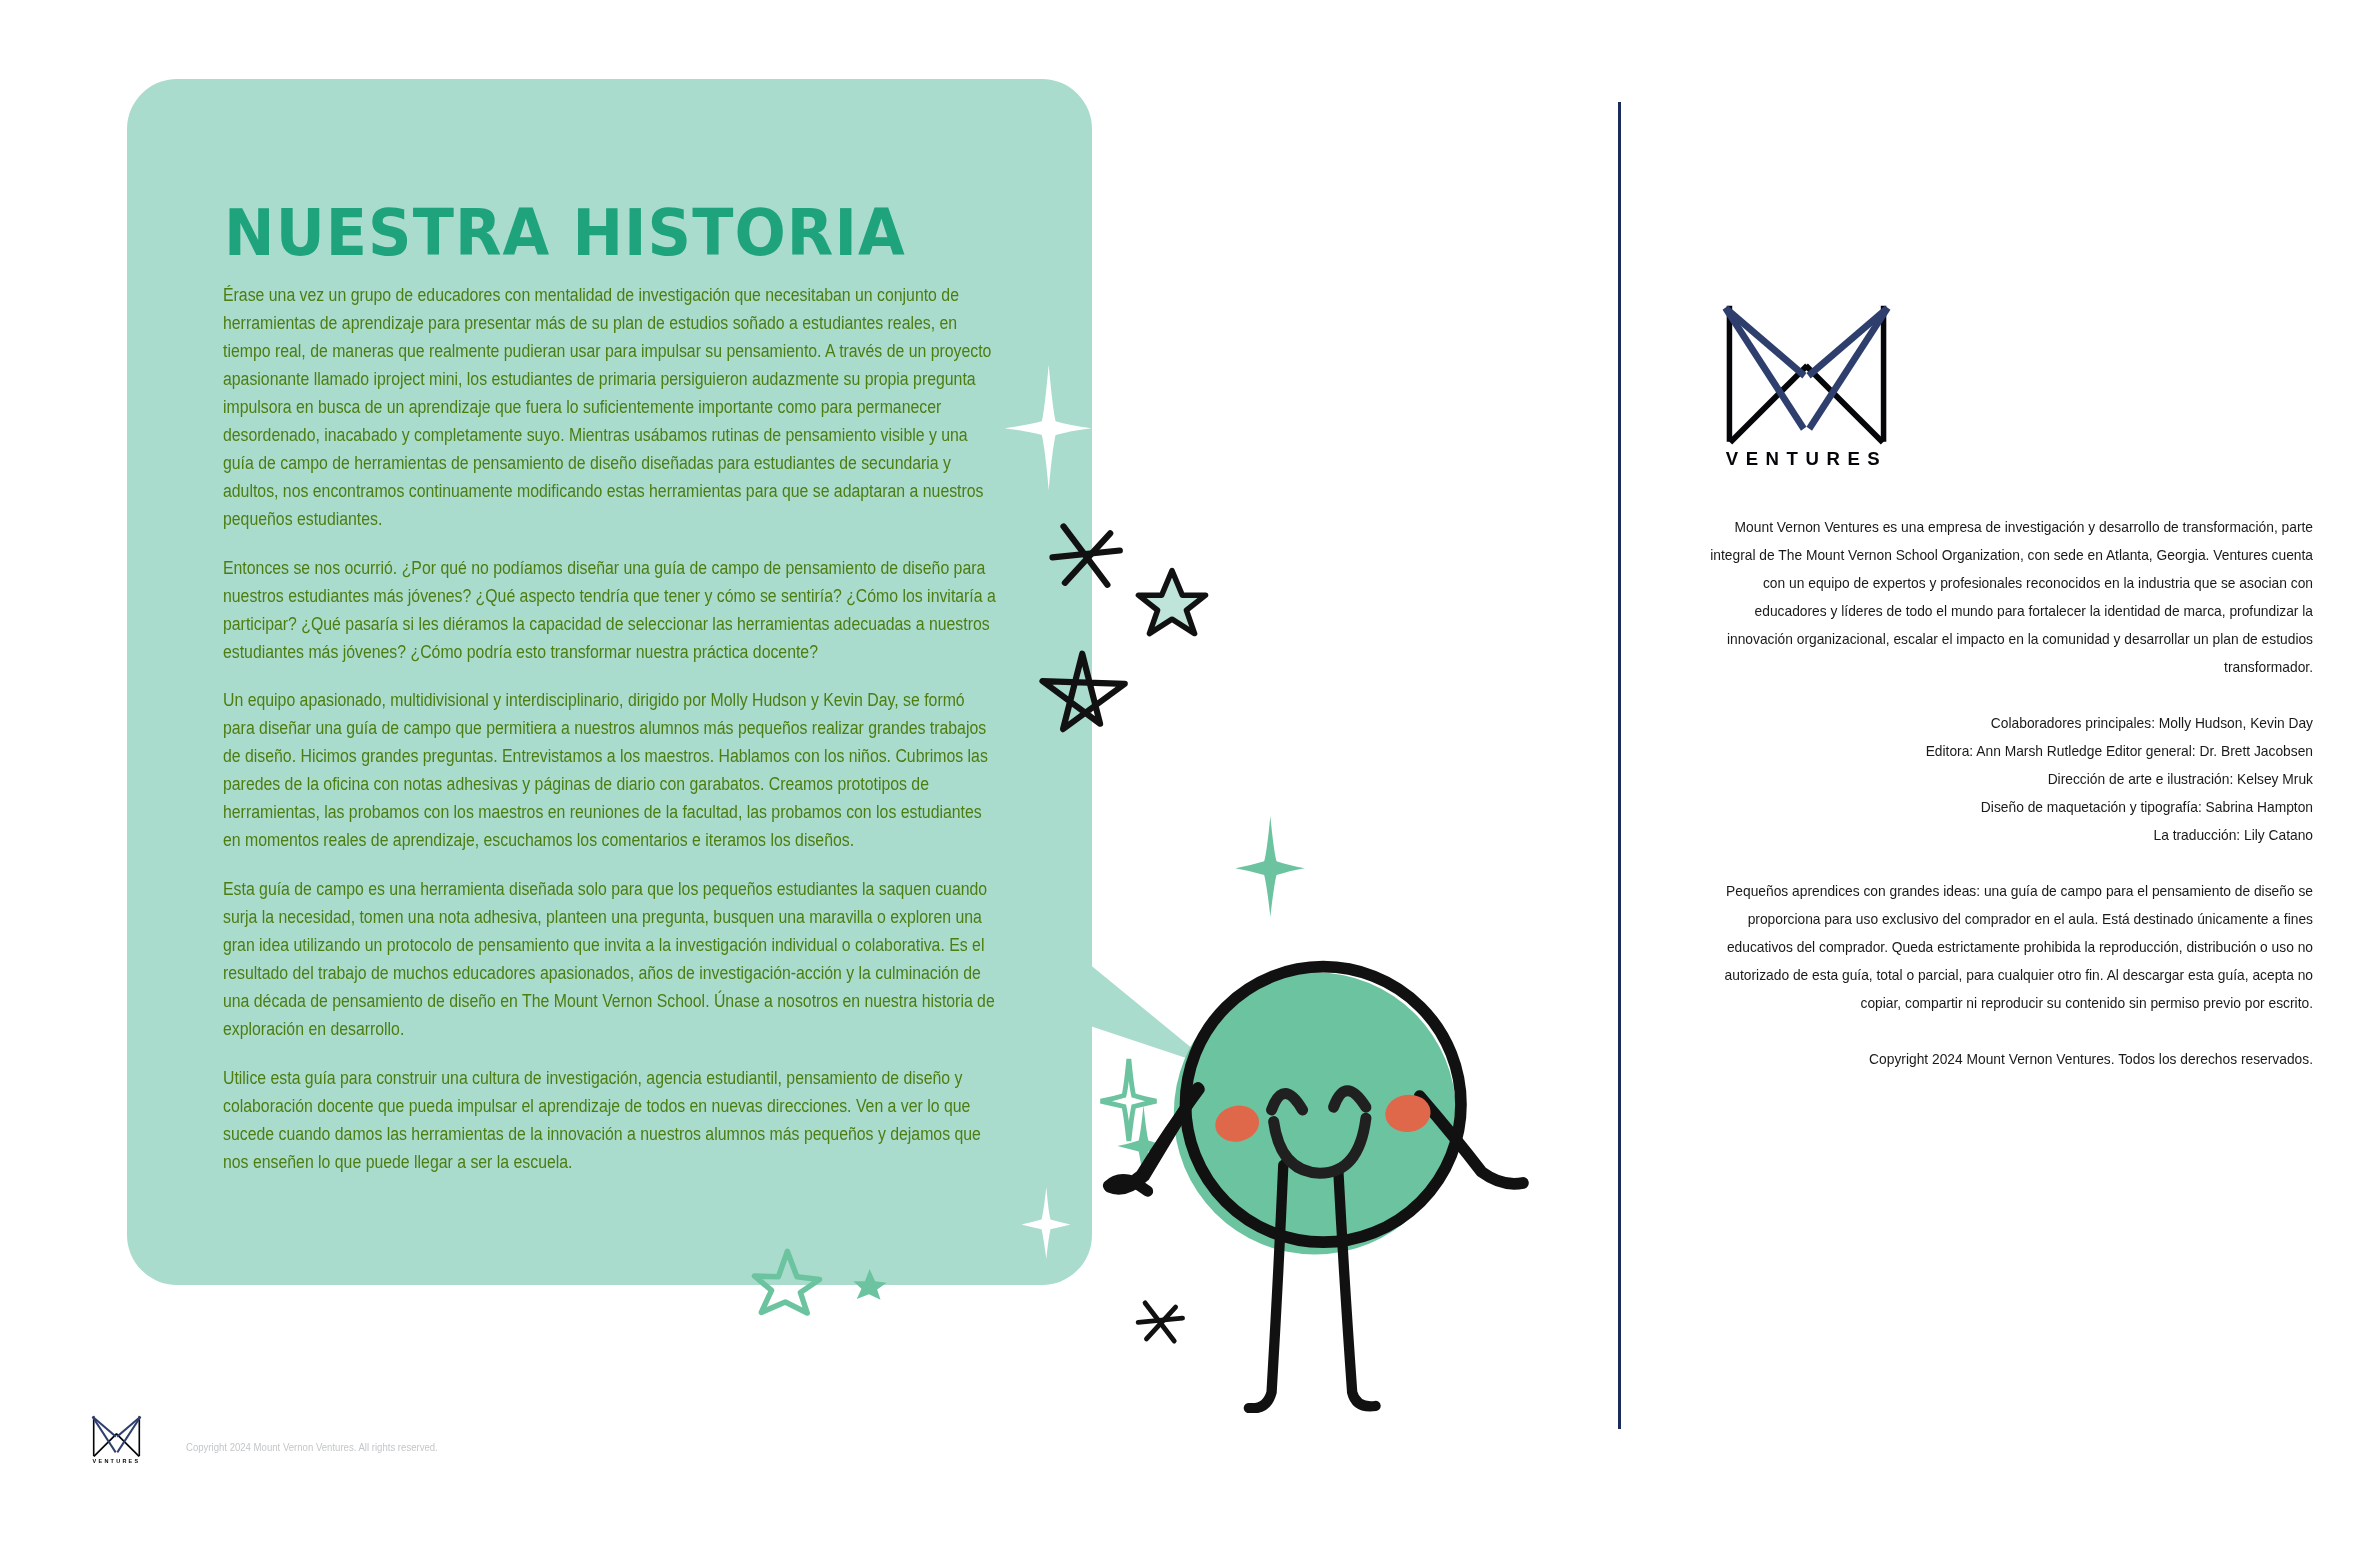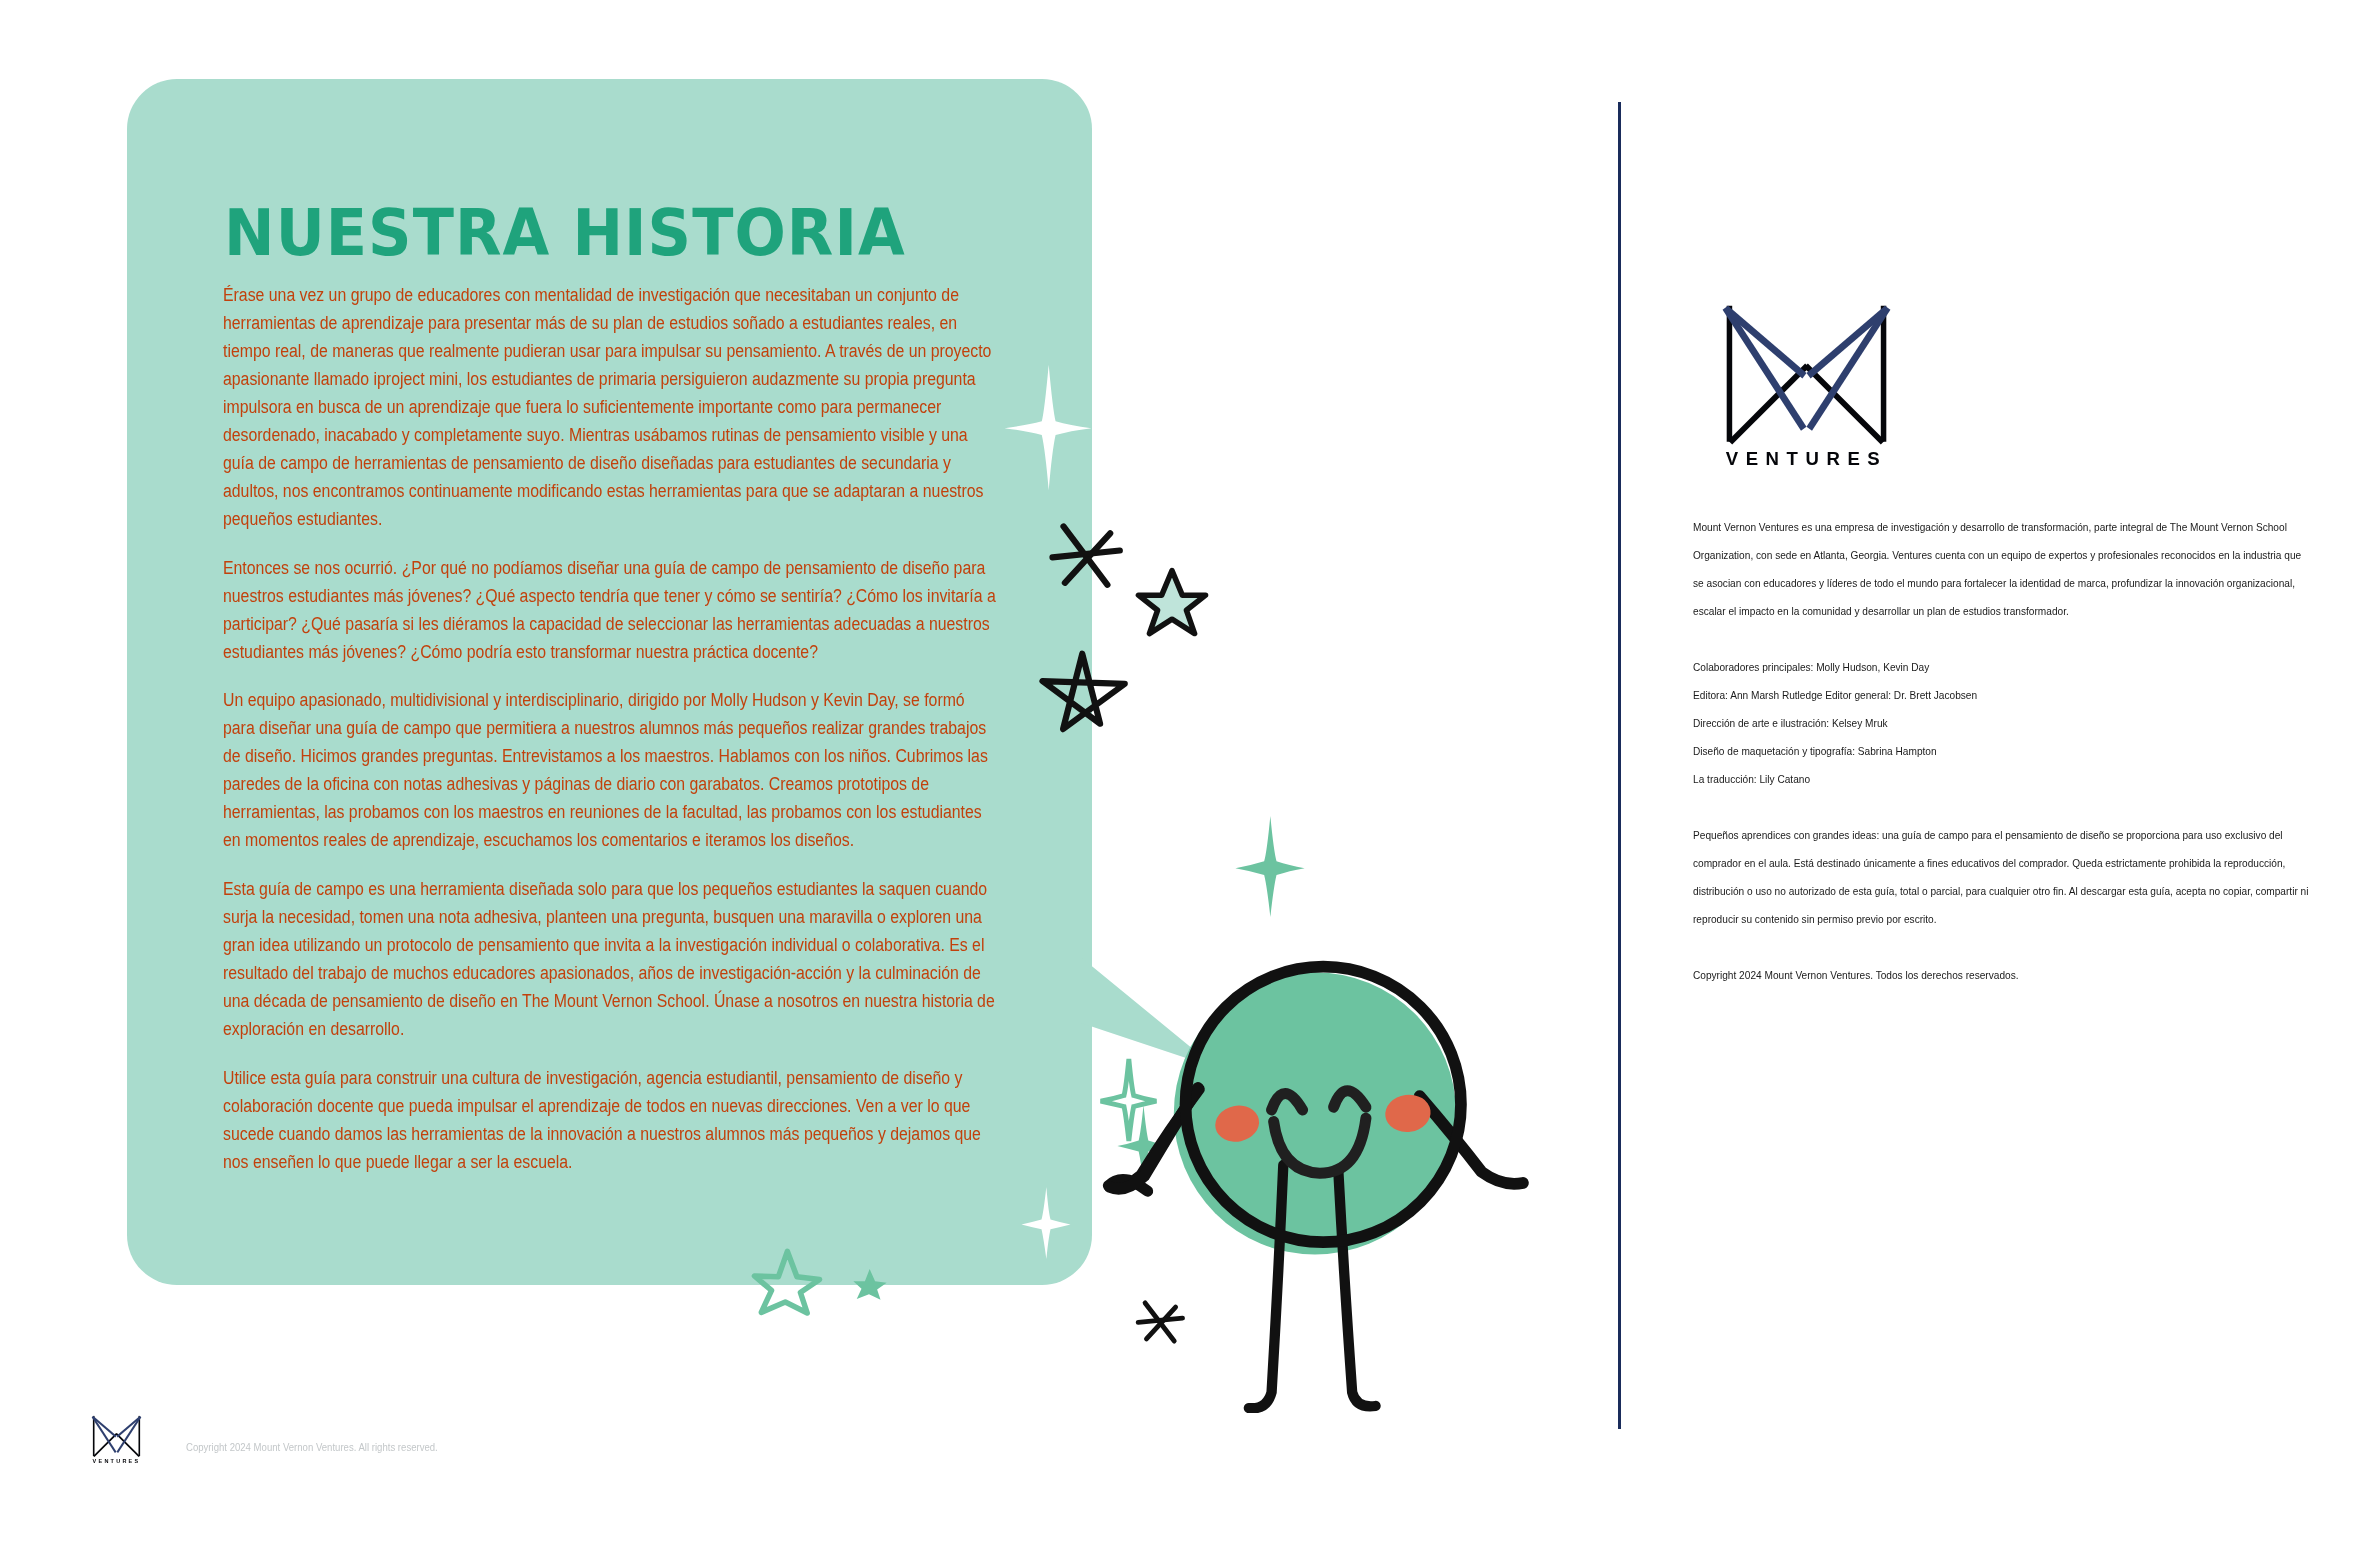--- a/index.html
+++ b/index.html
@@ -53,21 +53,21 @@
     white-space: nowrap;
   }
 
   
   #story-body {
     position: absolute;
     left: 223px;
     top: 281px;
     width: 775px;
     z-index: 5;
-    color: #c2410c;
+    color: #4d7c0f;
     font-family: "Liberation Sans", sans-serif;
     font-size: 17.6px;
     line-height: 28px;
   }
   #story-body p {
     margin: 0 0 20.7px 0;
     transform: scaleX(0.90);
     transform-origin: left center;
     width: 111.2%;
   }
@@ -94,23 +94,24 @@
   }
   #brand-logo {
     width: 193px;
     height: 172px;
     margin-left: 17px;
     margin-bottom: 43px;
   }
   #right-col .para,
   #right-col .lines {
     color: #1a1a1a;
-    font-size: 11px;
+    font-size: 15px;
     line-height: 28px;
     margin: 0 0 28px 0;
+    text-align: right;
   }
   #right-col .para > span,
   #right-col .lines > div {
     display: block;
     transform: scaleX(0.92);
     transform-origin: left center;
     width: 108.7%;
   }
 
   

